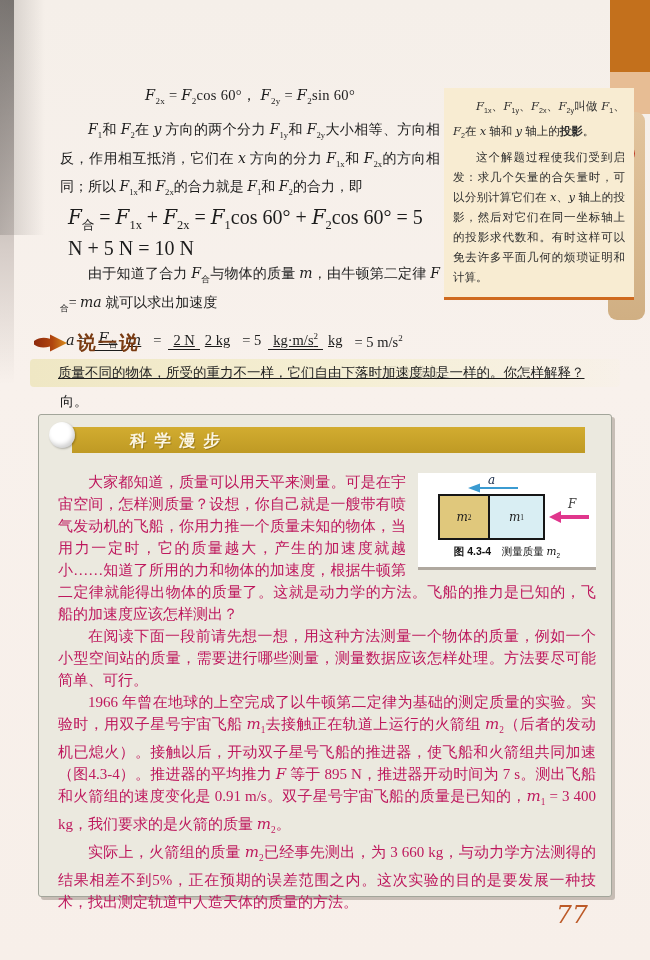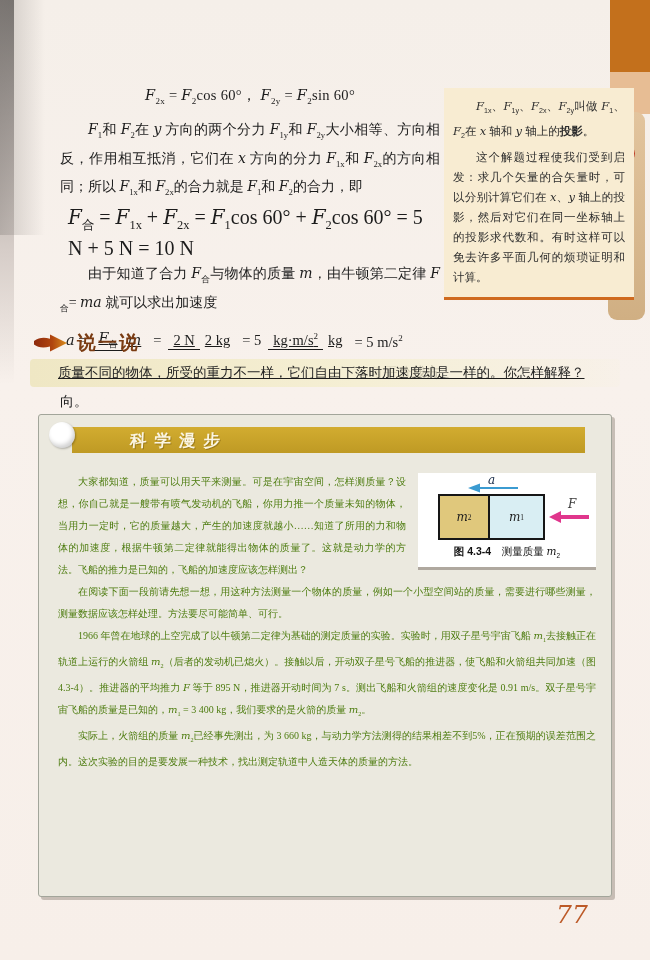--- a/index.html
+++ b/index.html
@@ -70,21 +70,21 @@
   .hole-punch{position:absolute; left:10px; top:7px; width:26px; height:26px; border-radius:50%;
     background:#fff; box-shadow:inset -2px -3px 4px rgba(0,0,0,0.18), 1px 1px 2px rgba(0,0,0,0.25); z-index:2;}
   .gold-bar{position:absolute; left:33px; top:12px; width:513px; height:26px;
     background:linear-gradient(180deg,#d2ac30,#bf9a24); z-index:1;}
   .gold-bar .bar-label{display:block; padding-left:58px; line-height:26px; color:#fbf5e2;
     font-family:"Liberation Sans",sans-serif; font-weight:bold; font-size:16.5px; letter-spacing:8px;
     text-shadow:1px 1px 0 rgba(120,90,10,0.5); transform:skewX(-3deg);}
   .sci-content{position:absolute; left:19px; right:15px; top:56px;}
   .sci-title{text-align:center; color:var(--accent_orange); font-weight:bold; font-size:15.5px;
     font-family:"Liberation Sans",sans-serif; letter-spacing:1.5px; margin-bottom:15px;}
-  .sci-content p{text-indent:2em; text-align:justify; font-size:10px; line-height:22px; color:#4d7c0f;}
+  .sci-content p{text-indent:2em; text-align:justify; font-size:15px; line-height:22px; color:#be185d;}
 
   
   .figure{float:right; width:178px; margin:2px 0 6px 12px;}
   .fig-panel{background:#fff; padding:6px 4px 3px; box-shadow:0 3px 0 rgba(125,115,105,0.55);}
   .fig-diagram{position:relative; height:64px;}
   .blk{position:absolute; top:15px; height:46px; border:2px solid #161616;
     display:flex; align-items:center; justify-content:center; font-size:12px;}
   .blk-left{left:16px; width:52px; background:var(--block_tan);}
   .blk-right{left:66px; width:57px; background:var(--block_blue);}
   .fig-label-a{position:absolute; left:66px; top:-6px; font-size:12px; color:#20324e;}

